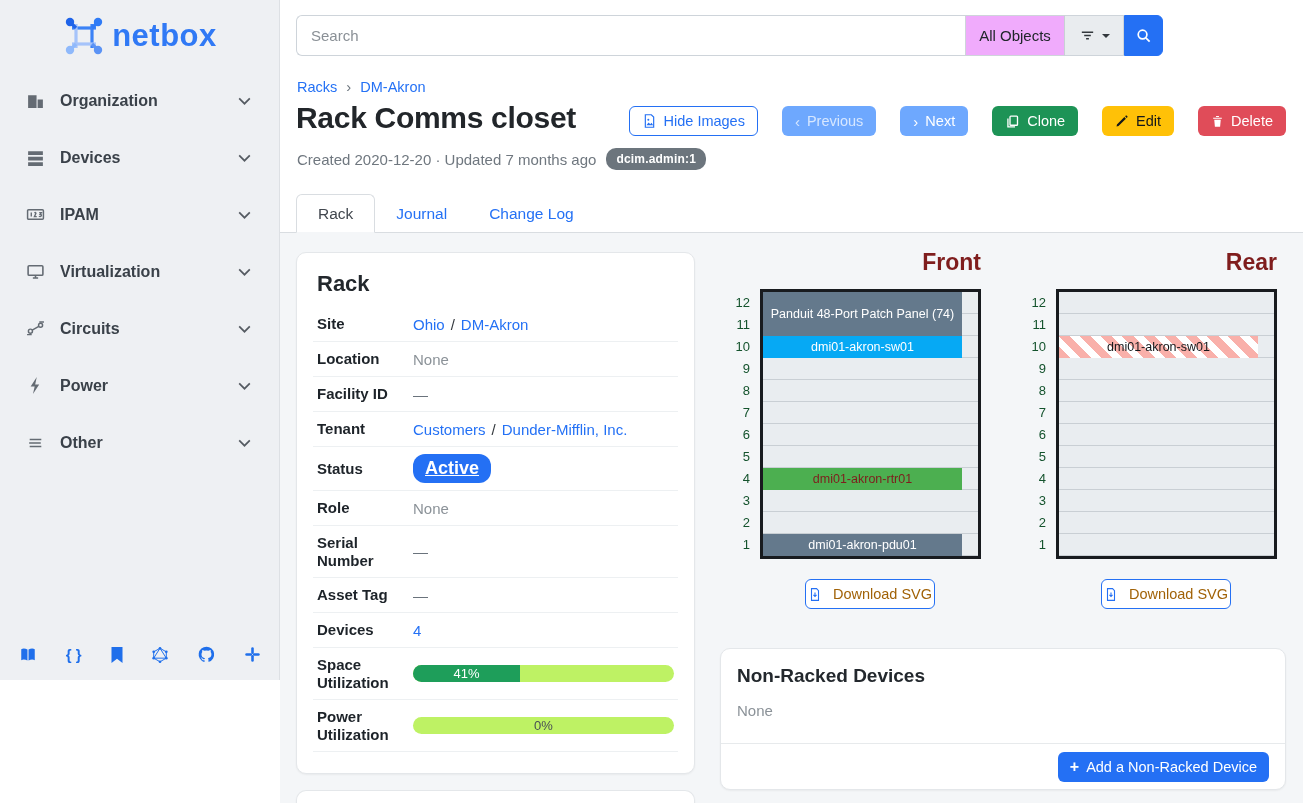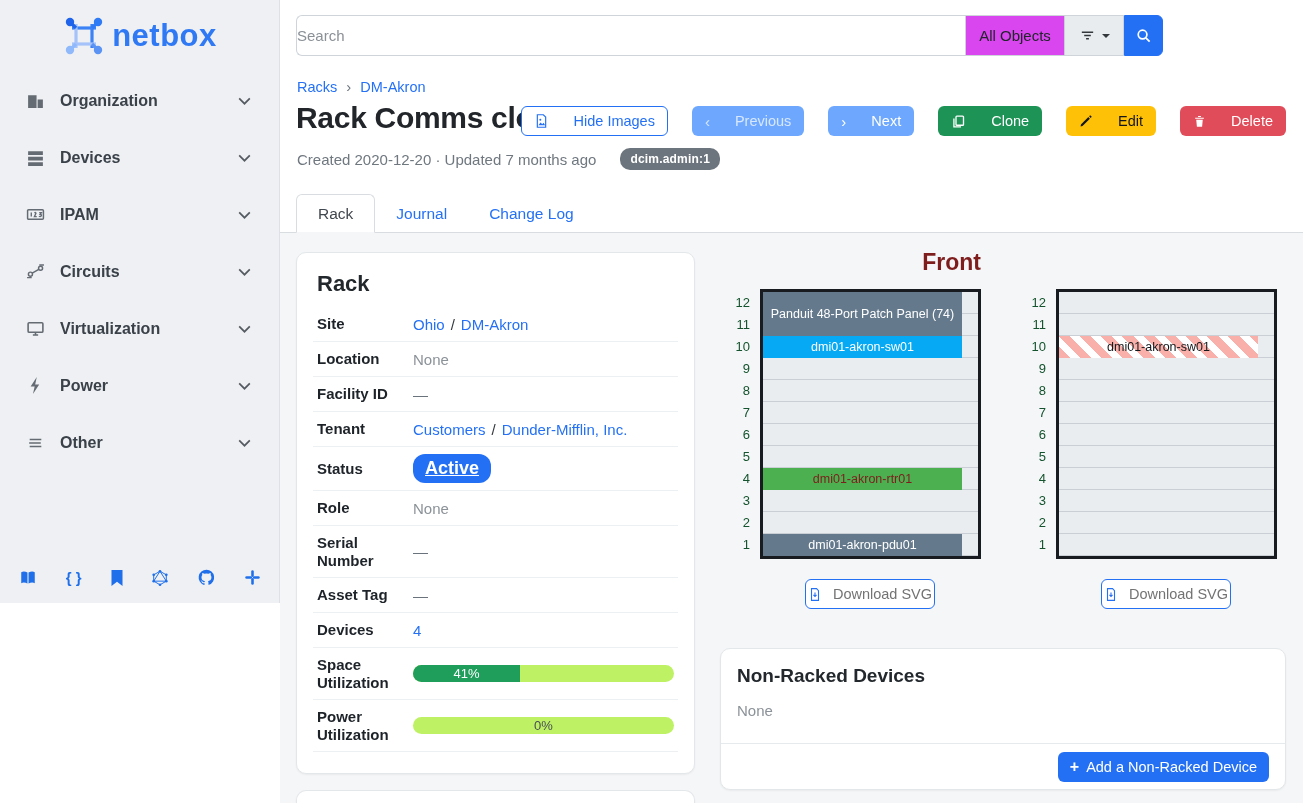--- a/index.html
+++ b/index.html
@@ -4,40 +4,40 @@
 <style>
   * { margin:0; padding:0; box-sizing:border-box; }
   html,body { width:1303px; height:803px; }
   body {
     font-family:"Liberation Sans", sans-serif;
     background:#ffffff; overflow:hidden; position:relative; color:#23282d;
   }
   svg { display:block; }
 
   
-  .sidebar { position:absolute; left:0; top:0; width:280px; height:603px;
+  .sidebar { position:absolute; left:0; top:0; width:280px; height:680px;
     background:#eef0f3; border-right:1px solid #dde0e4; }
   .logo { height:56px; margin-top:8px; display:flex; align-items:center; justify-content:center; gap:6px; }
   .logo-text { font-size:31px; font-weight:700; color:#3079f5; letter-spacing:.5px; }
   .nav { margin-top:8px; }
   .nav-item { height:57px; display:flex; align-items:center; padding:0 26px; gap:15px; cursor:pointer; }
   .nav-label { font-size:16px; font-weight:700; color:#3a4149; }
   .nav-chev { margin-left:auto; }
   .side-foot { position:absolute; left:18px; right:18px; bottom:16px;
     display:flex; justify-content:space-between; align-items:center; }
   .foot-ic { color:#1f6feb; font-weight:700; font-size:15px; }
 
   
   .header { position:absolute; left:280px; top:0; width:1023px; height:233px;
     background:#fff; border-bottom:1px solid #d9dde1; }
   .search-wrap { position:absolute; left:16px; top:15px; width:867px; height:41px; display:flex; }
   .search-input { flex:1; border:1px solid #ced4da; border-right:0; border-radius:6px 0 0 6px;
-    padding:0 0; font-size:15px; color:#33383d; outline:none; font-family:inherit; }
+    padding:0 14px; font-size:15px; color:#33383d; outline:none; font-family:inherit; }
   .search-input::placeholder { color:#8a9096; }
-  .scope-btn { width:99px; background:#d946ef; border:1px solid #ced4da; border-right:0;
+  .scope-btn { width:99px; background:#f0abfc; border:1px solid #ced4da; border-right:0;
     display:flex; align-items:center; justify-content:center; font-size:15px; color:#21262b; cursor:pointer; }
   .filter-btn { width:60px; background:#e9ecef; border:1px solid #ced4da; border-left:1px solid #c9cfd5;
     display:flex; align-items:center; justify-content:center; gap:6px; cursor:pointer; }
   .caret { width:0; height:0; border:4px solid transparent; border-top-color:#33383d; margin-top:4px; }
   .go-btn { width:39px; background:#2470f4; border:1px solid #2470f4; border-radius:0 6px 6px 0;
     display:flex; align-items:center; justify-content:center; cursor:pointer; }
   .admin-btn { position:absolute; left:900px; top:15px; width:107px; height:41px;
     border:1px solid #8a9198; border-radius:10px; background:#fff;
     display:flex; align-items:center; justify-content:center; gap:7px;
     color:#565e66; font-size:16px; cursor:pointer; }
@@ -45,31 +45,31 @@
 
   .breadcrumb { position:absolute; left:17px; top:78px; font-size:14.5px;
     display:flex; align-items:center; gap:9px; }
   .bc-link { color:#2471f5; text-decoration:none; cursor:pointer; }
   .bc-sep { color:#6c757d; font-size:15px; }
 
   .page-title { position:absolute; left:16px; top:101px; font-size:30px; font-weight:700;
     color:#22262a; letter-spacing:-.3px; }
 
   .actions { position:absolute; right:17px; top:106px; display:flex; gap:24px; }
-  .btn { height:30px; border-radius:6px; display:flex; align-items:center; gap:25px;
+  .btn { height:30px; border-radius:6px; display:flex; align-items:center; gap:7px;
     padding:0 12px; font-size:14.5px; cursor:pointer; border:1px solid transparent; white-space:nowrap; }
   .btn-outline { background:#fff; border-color:#2470f4; color:#2470f4; }
   .btn-soft { background:#6ea8fe; color:#fff; }
   .btn-soft.dim { color:rgba(255,255,255,.72); }
   .btn-green { background:#1d9356; color:#fff; }
   .btn-yellow { background:#ffc107; color:#14171a; }
   .btn-red { background:#e04c59; color:#fff; }
   .chev-glyph { font-size:15px; line-height:1; }
 
-  .meta { position:absolute; left:17px; top:148px; display:flex; align-items:center; gap:24px;
+  .meta { position:absolute; left:17px; top:148px; display:flex; align-items:center; gap:10px;
     font-size:15px; color:#6f777f; }
   .badge-gray { background:#6c757d; color:#fff; font-size:12px; font-weight:700;
     padding:4px 10px; border-radius:10px; letter-spacing:.2px; }
 
   .tabbar { position:absolute; left:16px; bottom:-1px; right:0; height:39px; display:flex; align-items:stretch; }
   .tab { padding:0 21px; display:flex; align-items:center; font-size:15.5px; cursor:pointer; }
   .tab.active { background:#fff; border:1px solid #d9dde1; border-bottom:1px solid #f4f6f8;
     border-radius:6px 6px 0 0; color:#41474e; }
   .tab.link { color:#2471f5; }
 
@@ -105,21 +105,21 @@
   .unum { height:22px; line-height:22px; font-size:13px; color:#14532d; }
   .rackbox { position:absolute; top:56px; width:221px; height:270px;
     border:3px solid #181b1f; background:#e9edf0; }
   .ucell { height:22px; border-bottom:1px solid #c9cfd4; background:#e9edf0; cursor:pointer; }
   .ucell:last-of-type { border-bottom:none; }
   .dev { position:absolute; left:0; right:16px; display:flex; align-items:center; justify-content:center;
     font-size:12.5px; color:#fff; cursor:pointer; }
   .dev-striped { background:repeating-linear-gradient(45deg,#f9b0aa 0,#f9b0aa 8px,#ffffff 8px,#ffffff 15px);
     color:#15181b; }
   .dl-btn { position:absolute; top:346px; width:130px; height:30px; background:#fff;
-    border:1px solid #2470f4; border-radius:6px; color:#737373;
+    border:1px solid #2470f4; border-radius:6px; color:#a16207;
     display:flex; align-items:center; justify-content:center; gap:11px; font-size:14.5px; cursor:pointer; }
 
   
   .nr-card { position:absolute; left:440px; top:415px; width:566px; height:142px; background:#fff;
     border:1px solid #e4e7ea; border-radius:10px; box-shadow:0 1px 2px rgba(0,0,0,.05); overflow:hidden; }
   .nr-title { padding:16px 16px 0; font-size:19px; font-weight:700; color:#23282d; }
   .nr-none { padding:15px 16px; font-size:15px; color:#8b9298; }
   .nr-foot { position:absolute; left:0; right:0; bottom:0; height:46px; border-top:1px solid #e7eaec;
     display:flex; align-items:center; justify-content:flex-end; padding:0 16px; }
   .nr-add { background:#2470f4; color:#fff; border:none; border-radius:6px; height:30px;
@@ -187,40 +187,40 @@
       <span class="nav-label">IPAM</span>
       <span class="nav-chev">
         <svg width="17" height="17" viewBox="0 0 16 16">
             <path d="M3 6l5 5 5-5" fill="none" stroke="#555b62" stroke-width="1.6"></path>
           </svg>
       </span>
     </div>
     <div class="nav-item">
       <span>
         <svg width="19" height="19" viewBox="0 0 18 18">
+            <rect x="2" y="3.5" width="14" height="9" rx="1" fill="none" stroke="#646b73" stroke-width="1.5"></rect>
+            <path d="M6.5 15.2h5M9 12.5v2.7" stroke="#646b73" stroke-width="1.5" fill="none"></path>
+          </svg>
+      </span>
+      <span class="nav-label">Virtualization</span>
+      <span class="nav-chev">
+        <svg width="17" height="17" viewBox="0 0 16 16">
+            <path d="M3 6l5 5 5-5" fill="none" stroke="#555b62" stroke-width="1.6"></path>
+          </svg>
+      </span>
+    </div>
+    <div class="nav-item">
+      <span>
+        <svg width="19" height="19" viewBox="0 0 18 18">
             <circle cx="4.2" cy="11.5" r="1.9" fill="none" stroke="#646b73" stroke-width="1.4"></circle>
             <circle cx="13.8" cy="6" r="1.9" fill="none" stroke="#646b73" stroke-width="1.4"></circle>
             <path d="M5.9 10.5l6.2-3.6M1 14.8h4.4M12.6 2.8H17" stroke="#646b73" stroke-width="1.4" fill="none"></path>
           </svg>
       </span>
       <span class="nav-label">Circuits</span>
-      <span class="nav-chev">
-        <svg width="17" height="17" viewBox="0 0 16 16">
-            <path d="M3 6l5 5 5-5" fill="none" stroke="#555b62" stroke-width="1.6"></path>
-          </svg>
-      </span>
-    </div>
-    <div class="nav-item">
-      <span>
-        <svg width="19" height="19" viewBox="0 0 18 18">
-            <rect x="2" y="3.5" width="14" height="9" rx="1" fill="none" stroke="#646b73" stroke-width="1.5"></rect>
-            <path d="M6.5 15.2h5M9 12.5v2.7" stroke="#646b73" stroke-width="1.5" fill="none"></path>
-          </svg>
-      </span>
-      <span class="nav-label">Virtualization</span>
       <span class="nav-chev">
         <svg width="17" height="17" viewBox="0 0 16 16">
             <path d="M3 6l5 5 5-5" fill="none" stroke="#555b62" stroke-width="1.6"></path>
           </svg>
       </span>
     </div>
     <div class="nav-item">
       <span>
         <svg width="19" height="19" viewBox="0 0 18 18">
             <path fill="#646b73" d="M10.2 1L4.4 10h3.8l-1.6 7 5.9-9H8.7l1.5-7z"></path>
@@ -495,20 +495,21 @@
   <div class="dl-btn" style="left:525px">
     <span>
       <svg width="14" height="15" viewBox="0 0 18 18">
           <path fill="none" stroke="#2470f4" stroke-width="1.4" d="M4.5 1.5h6.5l2.5 2.5v12.5h-9z"></path>
           <path d="M9 6.5v5M7 9.6l2 2 2-2" stroke="#2470f4" stroke-width="1.4" fill="none"></path>
         </svg>
     </span>
     <span>Download SVG</span>
   </div>
 
+  <div class="elev-title" style="left:776px">Rear</div>
   <div class="units-col" style="left:740px" id="rear-units">
       <div class="unum">12</div>
       <div class="unum">11</div>
       <div class="unum">10</div>
       <div class="unum">9</div>
       <div class="unum">8</div>
       <div class="unum">7</div>
       <div class="unum">6</div>
       <div class="unum">5</div>
       <div class="unum">4</div>

